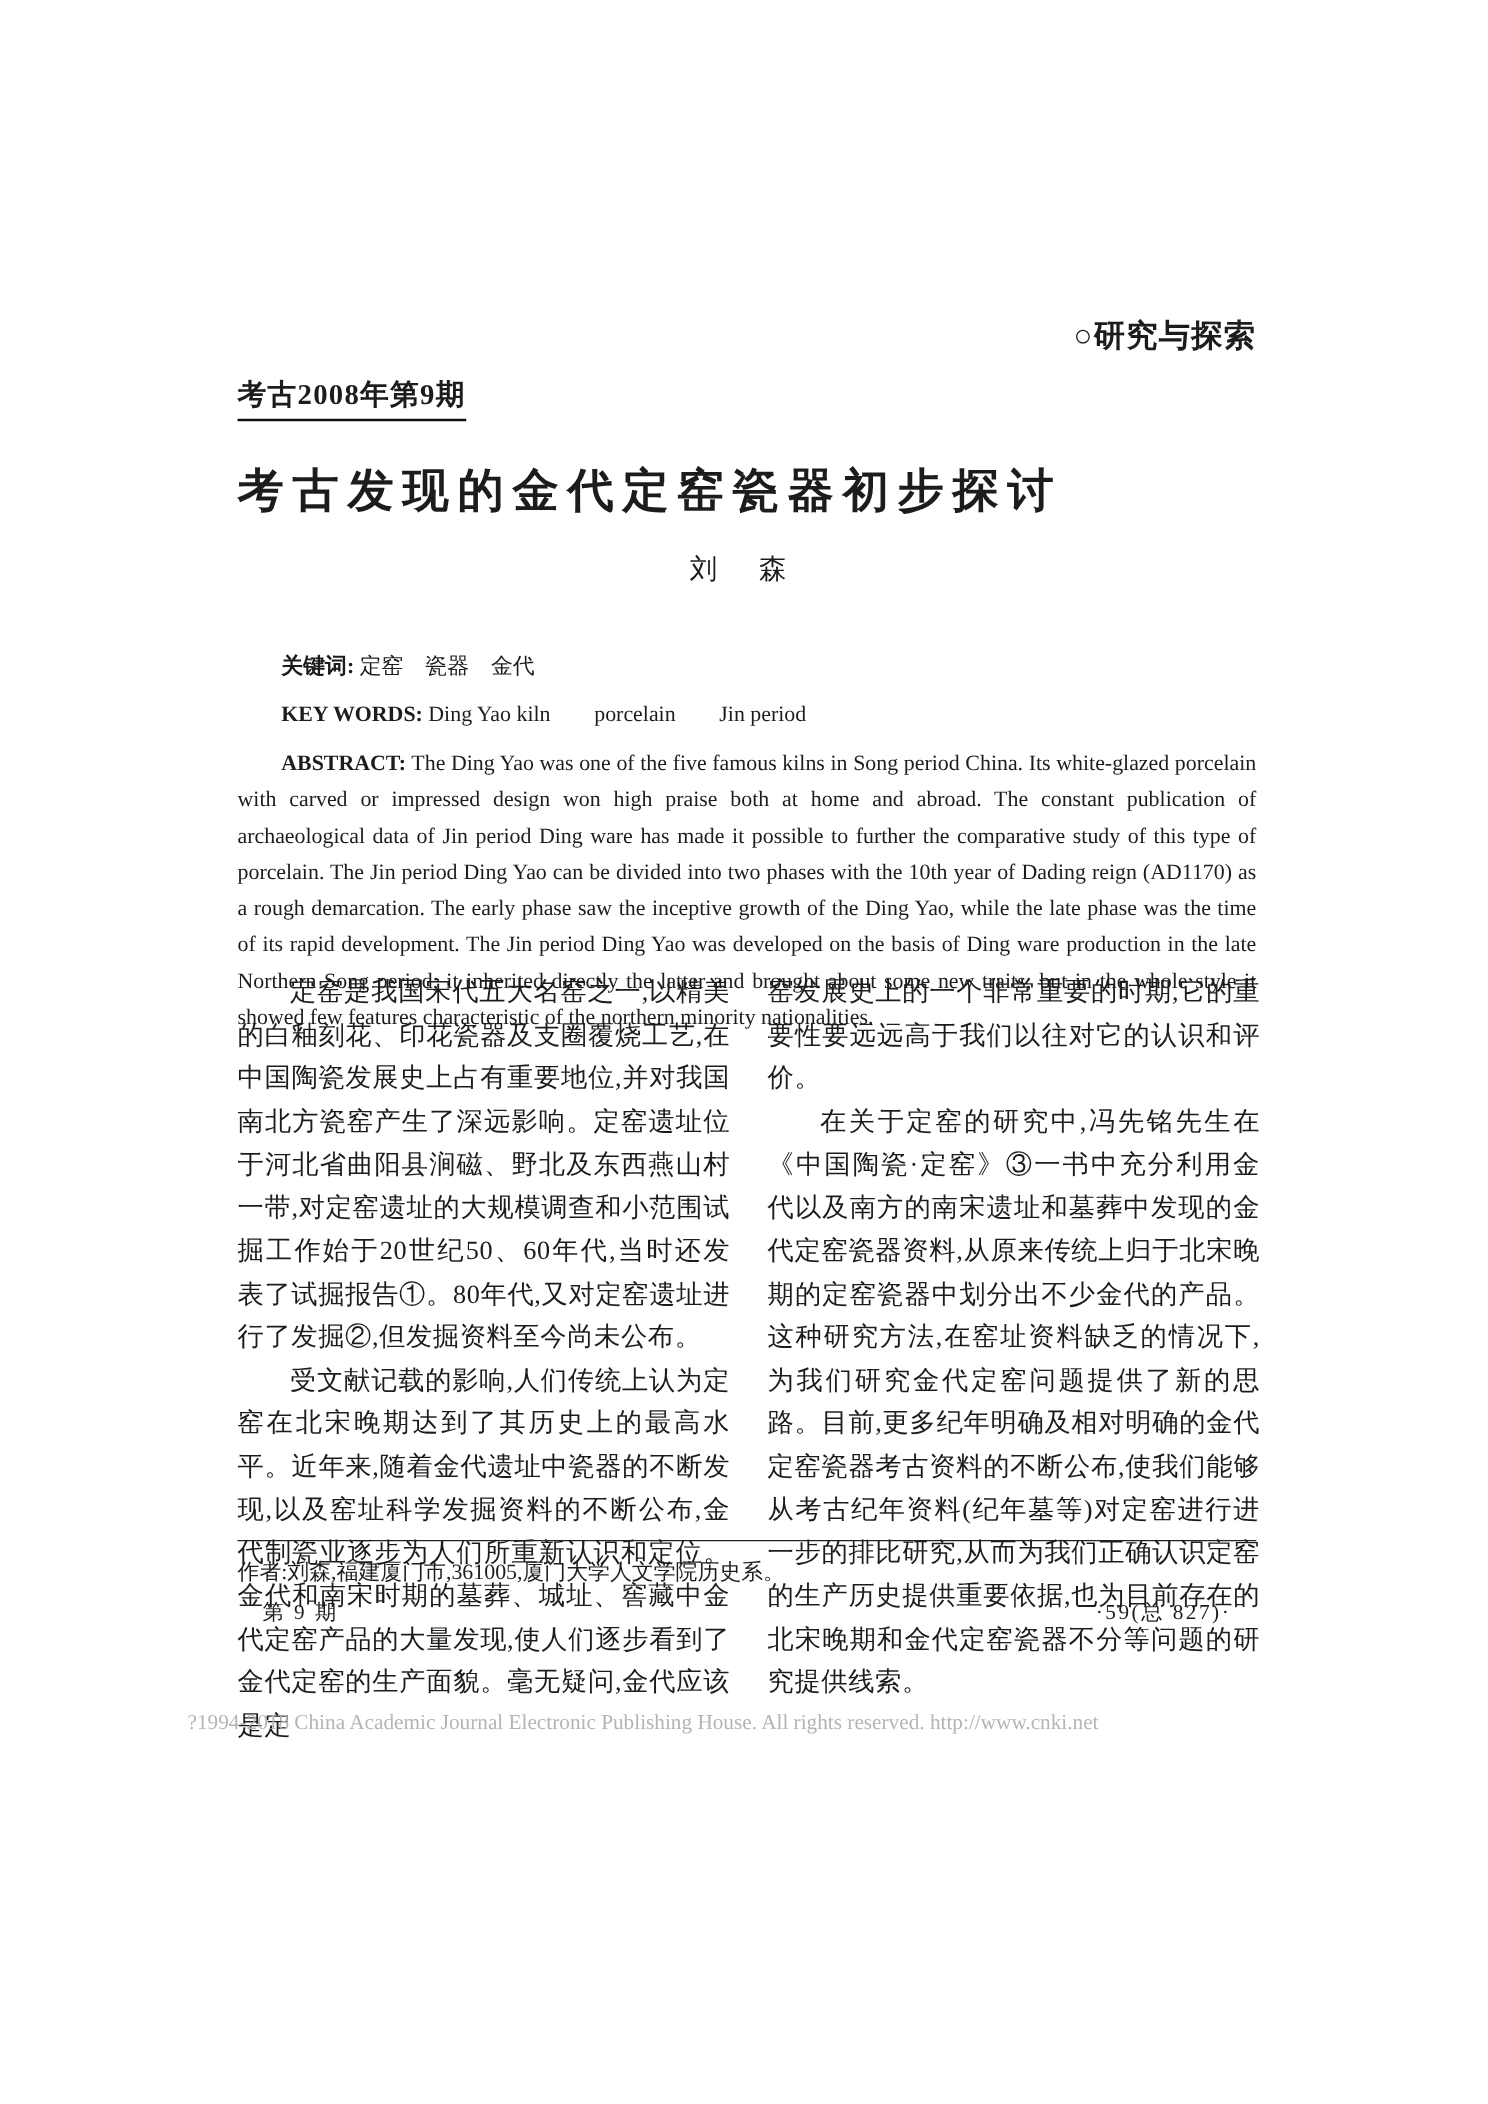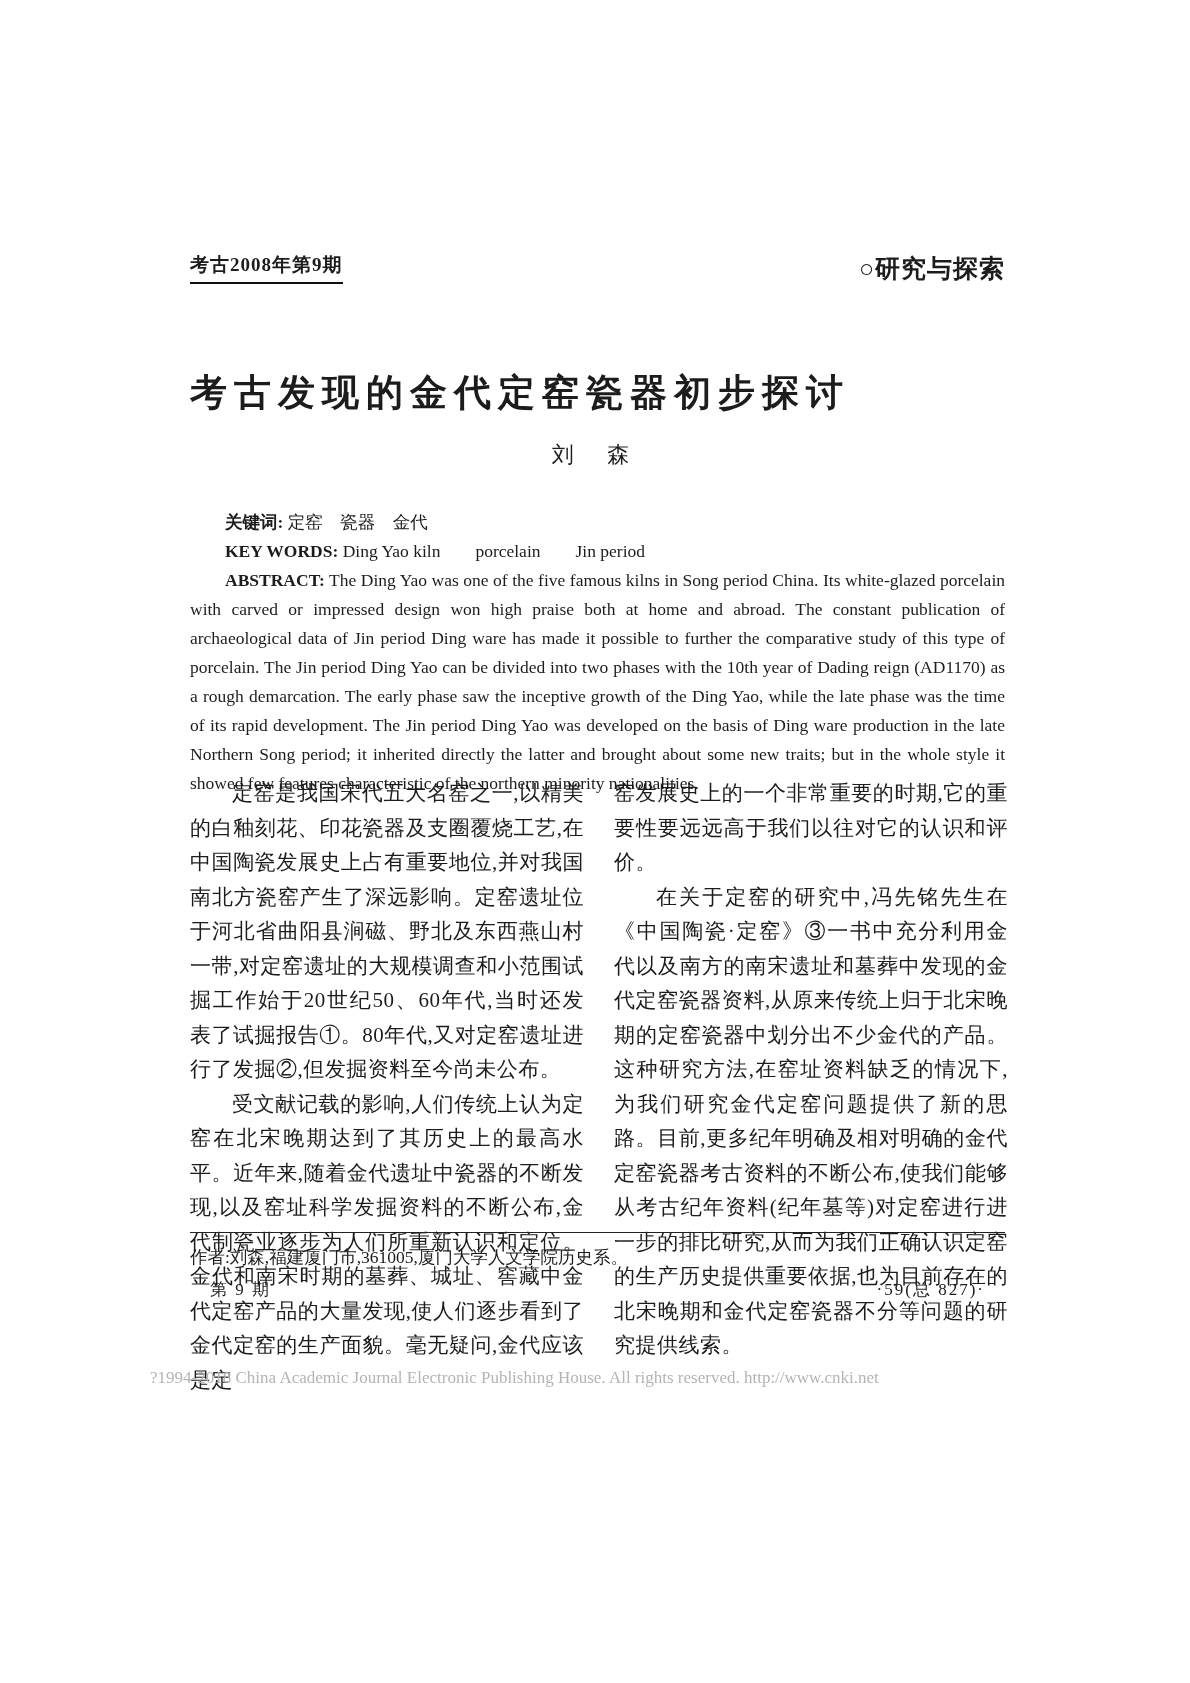--- a/index.html
+++ b/index.html
@@ -18,25 +18,26 @@
   .header-row {
     position: absolute;
     top: 252px;
     left: 190px;
     width: 815px;
     display: flex;
     justify-content: space-between;
     align-items: flex-start;
   }
   .journal-title {
-    font-size: 19px;
+    font-size: 23px;
     font-weight: bold;
     letter-spacing: 1px;
     border-bottom: 2px solid #111;
     padding-bottom: 4px;
+    margin-top: 48px;
   }
   .section-marker {
     font-size: 25px;
     font-weight: bold;
     letter-spacing: 1px;
   }
   
   .article-title {
     position: absolute;
     top: 368px;
@@ -60,21 +61,21 @@
   
   .meta-block {
     position: absolute;
     top: 508px;
     left: 190px;
     width: 815px;
     font-size: 17.5px;
     line-height: 29px;
     text-align: justify;
   }
-  .meta-block p { text-indent: 2em; }
+  .meta-block p { text-indent: 2em; margin-top: 10px; }
   .meta-label { font-weight: bold; }
   
   .body-columns {
     position: absolute;
     top: 776px;
     left: 190px;
     width: 818px;
     display: flex;
     justify-content: space-between;
   }

